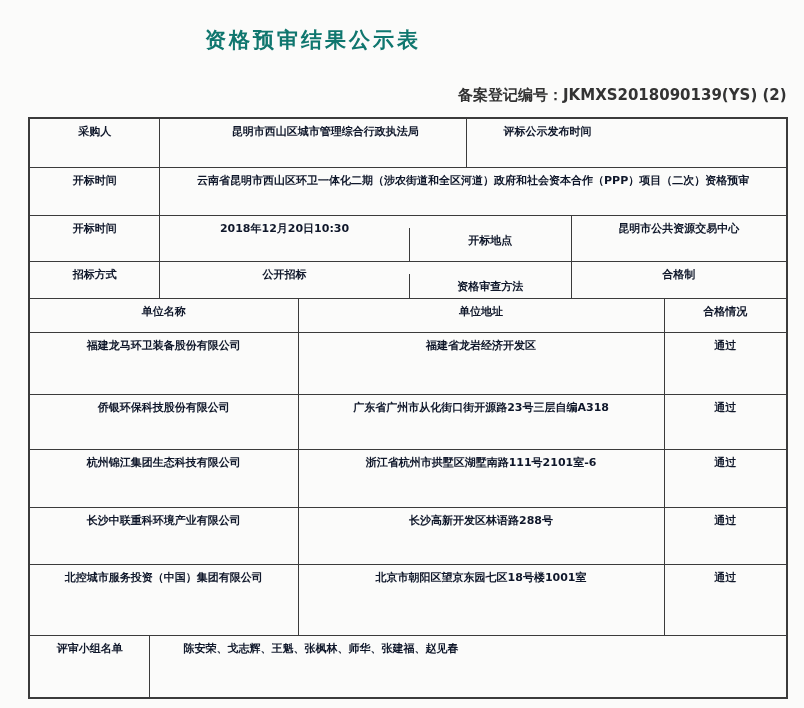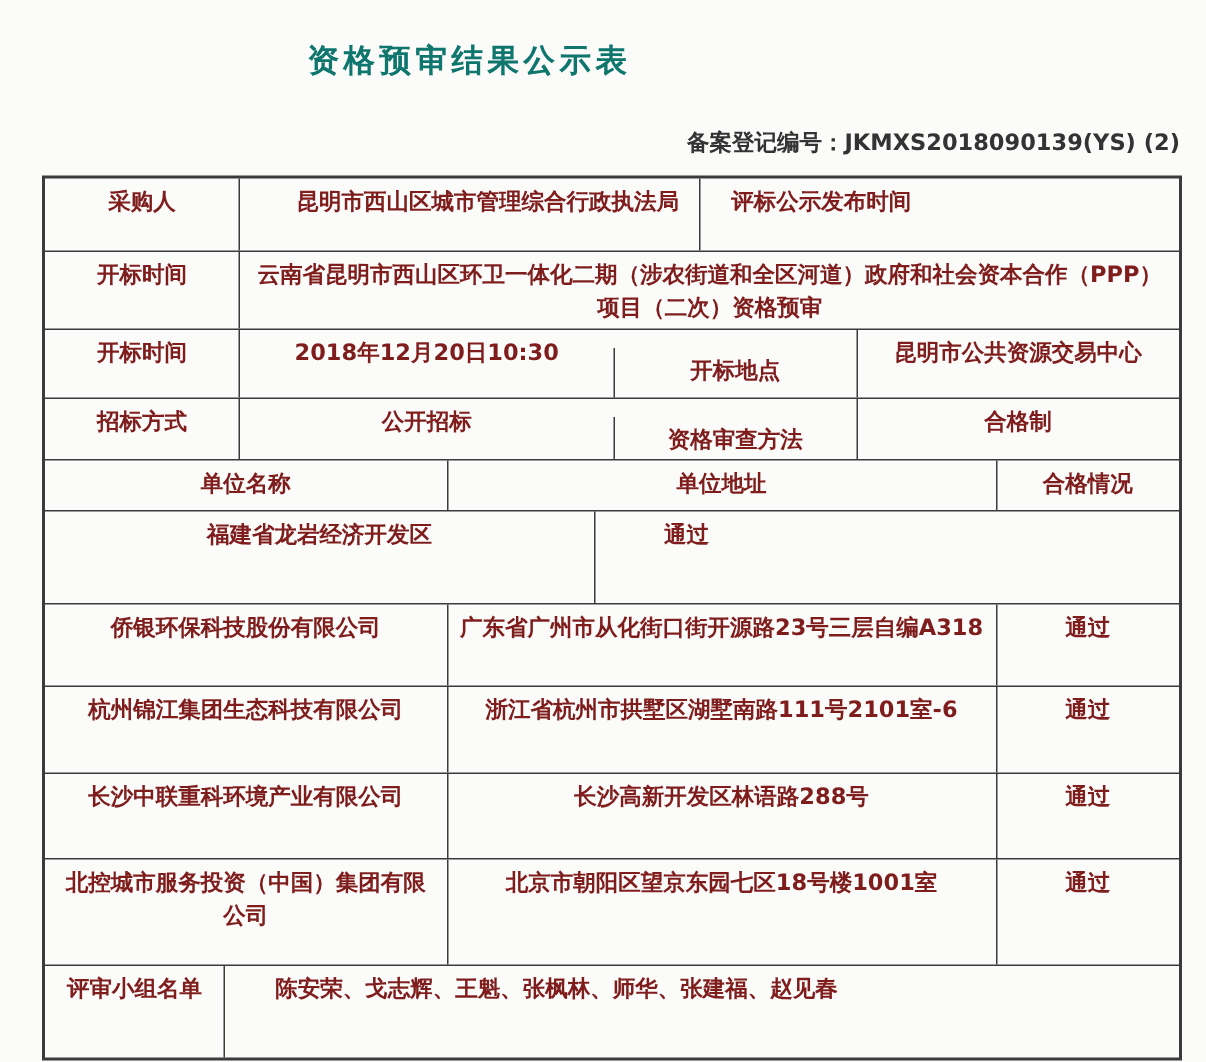--- a/index.html
+++ b/index.html
@@ -23,21 +23,21 @@
   .tbl{
     position:absolute;left:28px;top:117px;width:760px;
     border:2px solid #3b3b3b;box-sizing:border-box;background:transparent;
   }
   .row{display:flex;border-top:1px solid #3b3b3b;align-items:stretch;}
   .row:first-child{border-top:none;}
   .cell{
     box-sizing:border-box;border-left:1px solid #3b3b3b;
     display:flex;align-items:flex-start;justify-content:center;
     text-align:center;padding:5px 8px 2px 8px;
-    font-size:15px;font-weight:600;line-height:1.45;color:#7f1d1d;
+    font-size:11px;font-weight:600;line-height:1.45;color:#0f172a;
   }
   .cell:first-child{border-left:none;}
   
   .rA .c1{width:17.1%;} .rA .c2{width:40.6%;padding-left:32px;} .rA .c3{width:21.4%;} .rA .c4{width:20.9%;}
   .rB .c1{width:17.1%;} .rB .c2{width:82.9%;}
   .rC .c1{width:17.1%;} .rC .c2{width:33.0%;} .rC .c3{width:21.4%;margin-top:12px;} .rC .c4{width:28.5%;}
   .rCo .c1{width:35.4%;} .rCo .c2{width:48.4%;} .rCo .c3{width:16.2%;}
   .rP .c1{width:15.8%;} .rP .c2{width:84.2%;}
   
   .rA{min-height:48px;} .rB{min-height:47px;} .rC1{min-height:45px;} .rD{min-height:36px;}
@@ -83,20 +83,21 @@
       <div class="cell c4">合格制</div>
     </div>
 
     <div class="row rCo rH">
       <div class="cell c1">单位名称</div>
       <div class="cell c2">单位地址</div>
       <div class="cell c3">合格情况</div>
     </div>
 
     <div class="row rCo rr1">
+      <div class="cell c1">福建龙马环卫装备股份有限公司</div>
       <div class="cell c2">福建省龙岩经济开发区</div>
       <div class="cell c3">通过</div>
     </div>
 
     <div class="row rCo rr2">
       <div class="cell c1">侨银环保科技股份有限公司</div>
       <div class="cell c2">广东省广州市从化街口街开源路23号三层自编A318</div>
       <div class="cell c3">通过</div>
     </div>
 

